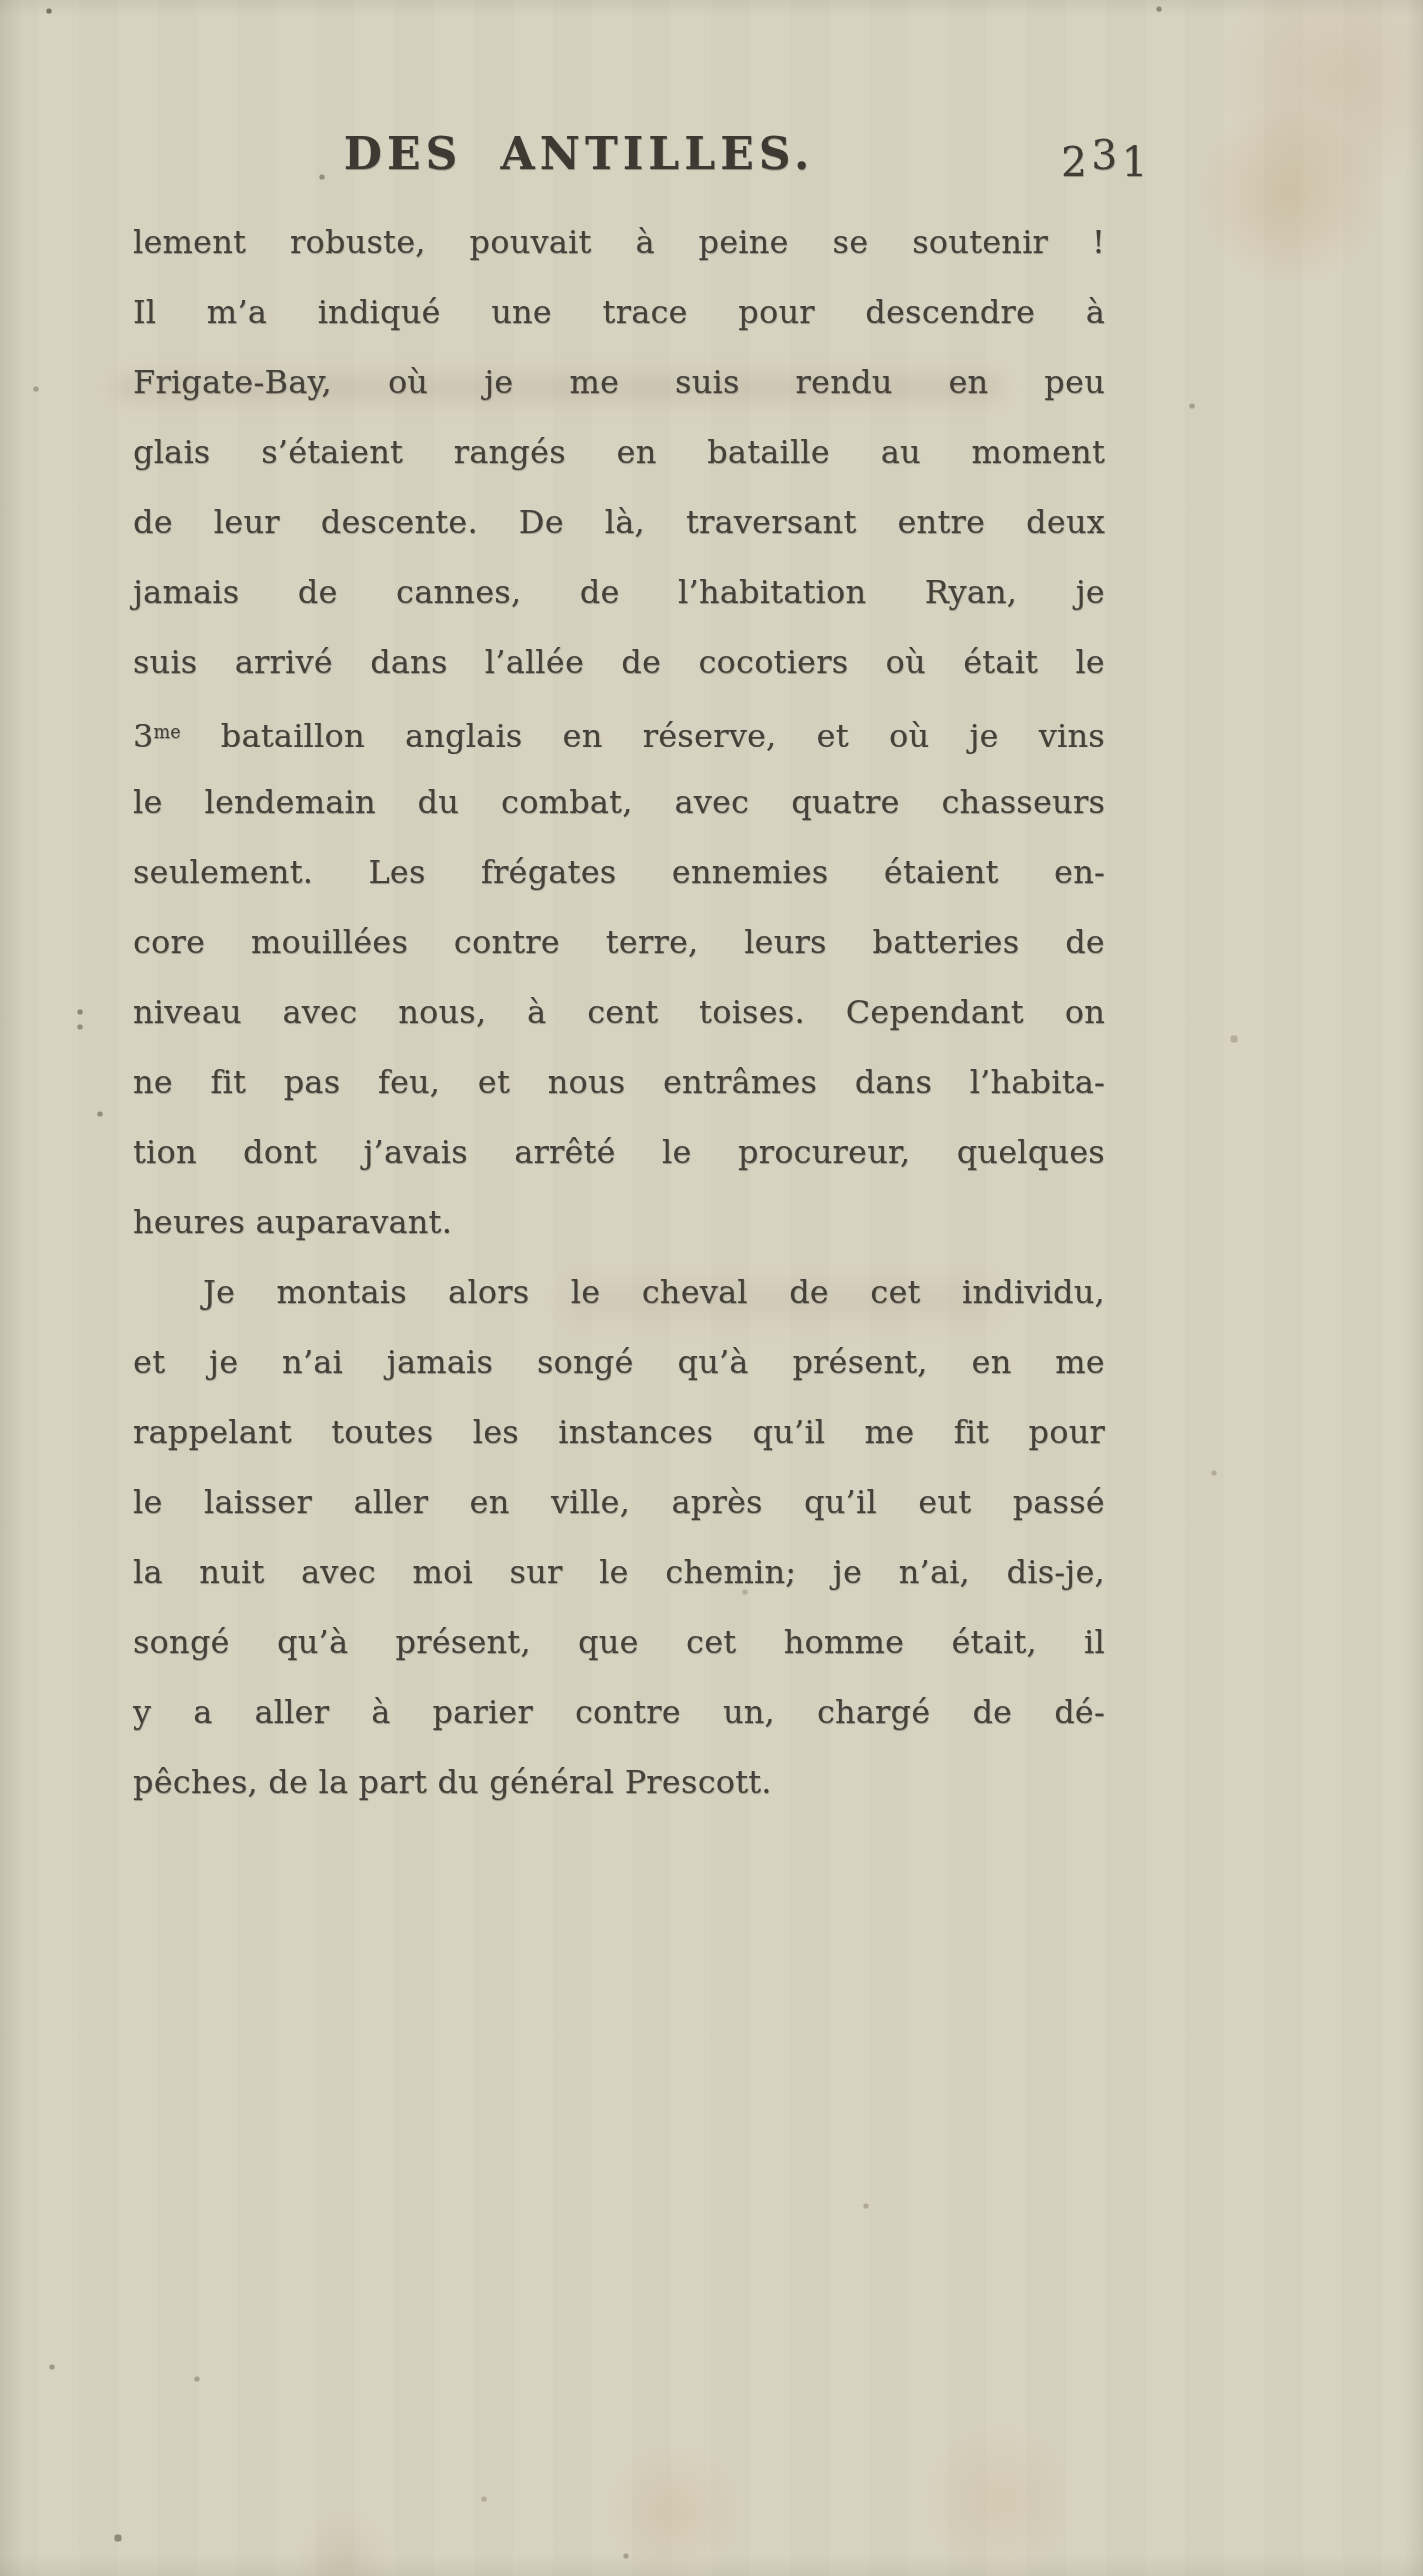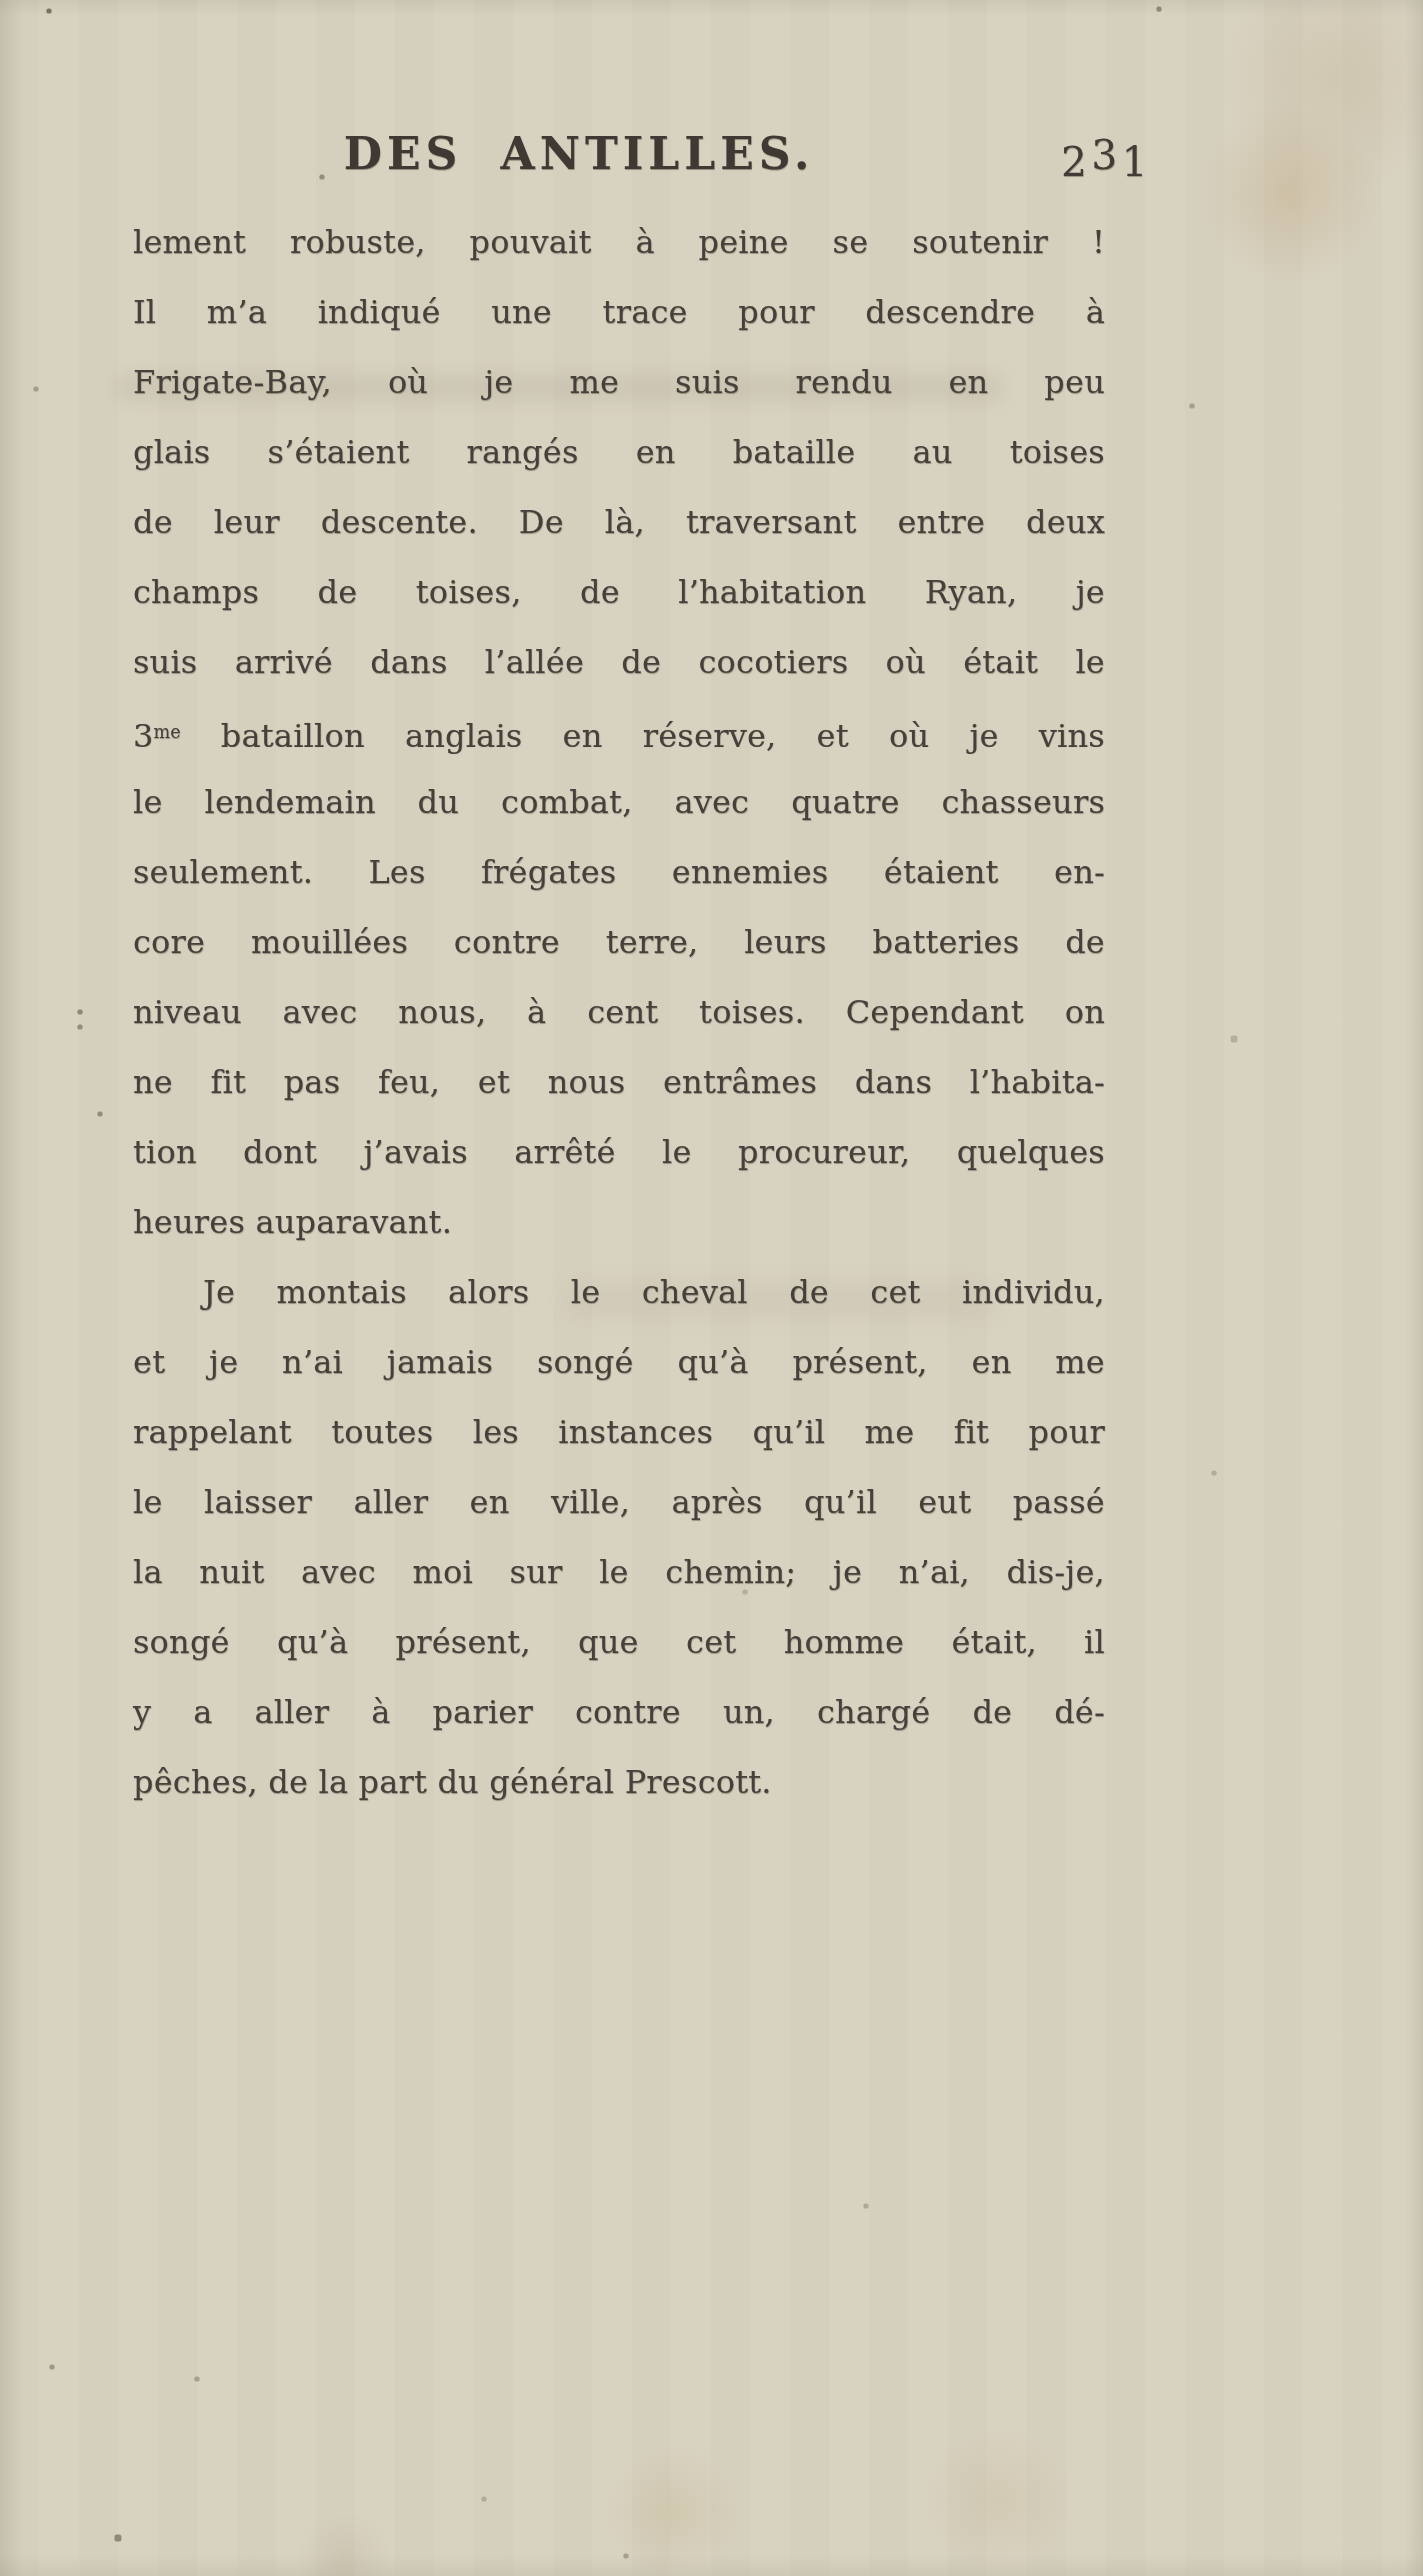--- a/index.html
+++ b/index.html
@@ -123,23 +123,23 @@
   <div class="running-header">DES ANTILLES.</div>
 
   <div class="page-number">
     <span class="digit">2</span><span class="digit">3</span><span class="digit">1</span>
   </div>
 
   <div class="text-block">
     <div class="line"><span>lement robuste, pouvait à peine se soutenir !</span></div>
     <div class="line"><span>Il m’a indiqué une trace pour descendre à</span></div>
     <div class="line"><span>Frigate-Bay, où je me suis rendu en peu</span></div>
-    <div class="line"><span>glais s’étaient rangés en bataille au toises</span></div>
+    <div class="line"><span>glais s’étaient rangés en bataille au moment</span></div>
     <div class="line"><span>de leur descente. De là, traversant entre deux</span></div>
-    <div class="line"><span>champs de toises, de l’habitation Ryan, je</span></div>
+    <div class="line"><span>jamais de cannes, de l’habitation Ryan, je</span></div>
     <div class="line"><span>suis arrivé dans l’allée de cocotiers où était le</span></div>
     <div class="line"><span>3</span><span class="sup">me</span><span> bataillon anglais en réserve, et où je vins</span></div>
     <div class="line"><span>le lendemain du combat, avec quatre chasseurs</span></div>
     <div class="line"><span>seulement. Les frégates ennemies étaient en-</span></div>
     <div class="line"><span>core mouillées contre terre, leurs batteries de</span></div>
     <div class="line"><span>niveau avec nous, à cent toises. Cependant on</span></div>
     <div class="line"><span>ne fit pas feu, et nous entrâmes dans l’habita-</span></div>
     <div class="line"><span>tion dont j’avais arrêté le procureur, quelques</span></div>
     <div class="line para-end"><span>heures auparavant.</span></div>
     <div class="line indent"><span>Je montais alors le cheval de cet individu,</span></div>

